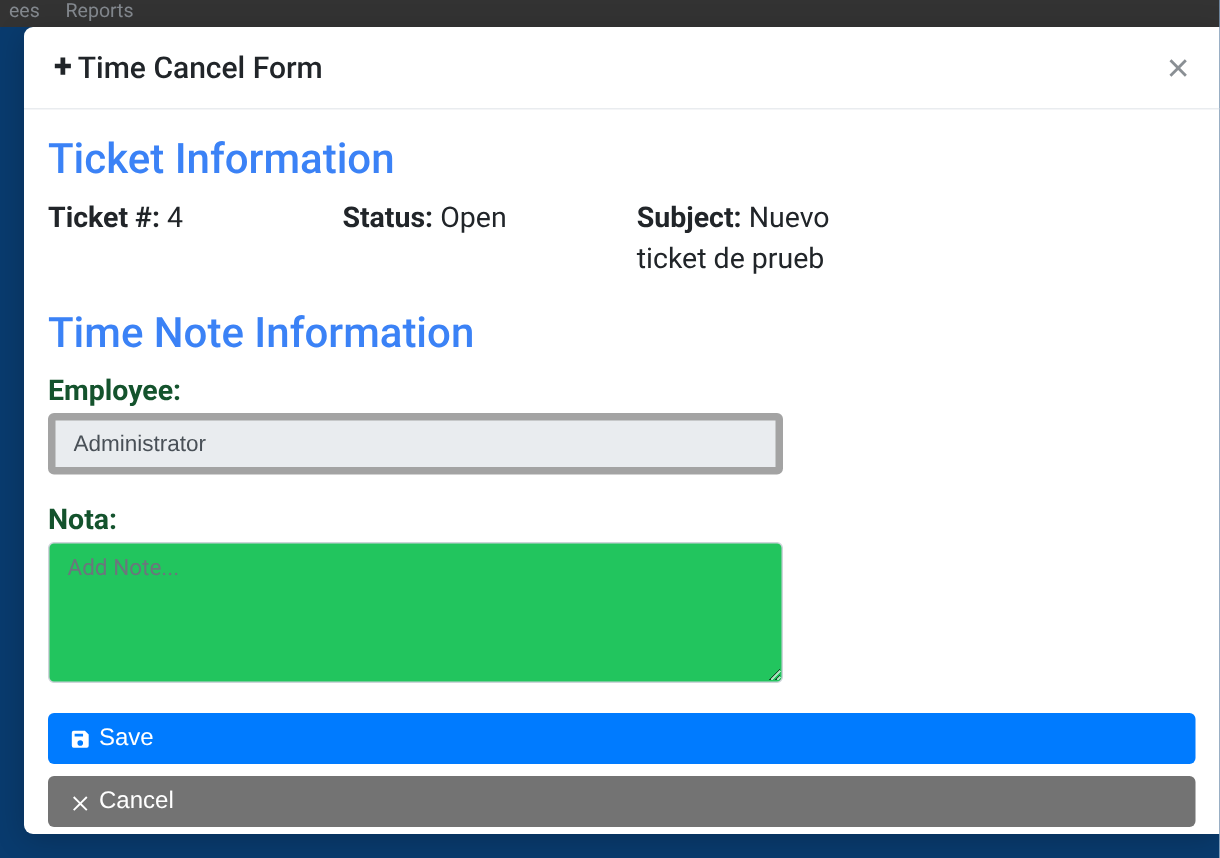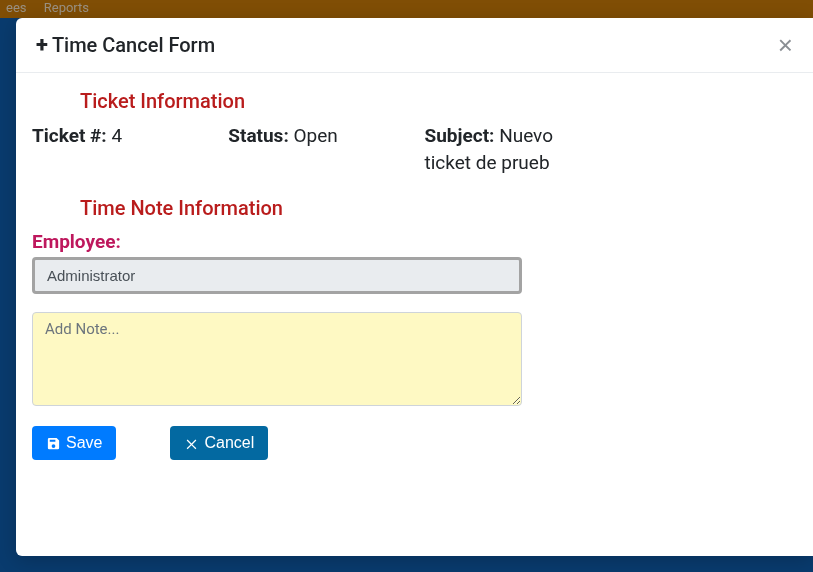--- a/index.html
+++ b/index.html
@@ -8,21 +8,21 @@
       background: #0c4a8a;
       width: 813px;
       height: 572px;
       overflow: hidden;
       position: relative;
     }
     .navbar-bg {
       position: absolute;
       top: 0; left: 0; right: 0;
       height: 18px;
-      background: #a16207;
+      background: #404040;
       color: #cfd8e3;
       font-size: 13px;
       padding-left: 6px;
     }
     .navbar-bg span { margin-right: 14px; opacity: 0.7; }
     .modal-backdrop {
       position: absolute;
       top: 0; left: 0; right: 0; bottom: 0;
       background: rgba(0,0,0,0.2);
     }
@@ -65,25 +65,24 @@
       color: #8a8f94;
       cursor: pointer;
       line-height: 1;
       padding: 0 4px;
     }
     .modal-body {
       padding: 16px 16px 20px 16px;
       overflow: auto;
     }
     h2 {
-      font-size: 20px;
+      font-size: 28px;
       font-weight: 500;
-      color: #b91c1c;
+      color: #3b82f6;
       margin-bottom: 10px;
-      margin-left: 48px;
     }
     .info-grid {
       display: grid;
       grid-template-columns: 1fr 1fr 1fr 1fr;
       row-gap: 16px;
       column-gap: 20px;
       margin-bottom: 20px;
     }
     .info-item {
       font-size: 19px;
@@ -92,65 +91,66 @@
     }
     .info-item .lbl {
       font-weight: 700;
     }
     .info-item .val {
       font-weight: 400;
     }
     .form-label {
       font-size: 19px;
       font-weight: 700;
-      color: #be185d;
+      color: #14532d;
       margin-bottom: 4px;
       display: block;
     }
     .form-input {
       width: 490px;
       padding: 7px 12px;
       font-size: 15px;
-      border: 3px solid #a3a3a3;
+      border: 5px solid #a3a3a3;
       border-radius: 4px;
       background: #e9ecef;
       color: #495057;
       margin-bottom: 18px;
     }
     .form-textarea {
       width: 490px;
       height: 94px;
       padding: 7px 12px;
       font-size: 15px;
       border: 1px solid #ced4da;
       border-radius: 4px;
-      background: #fef9c3;
+      background: #22c55e;
       color: #495057;
       resize: both;
       margin-bottom: 16px;
       font-family: inherit;
     }
     .form-textarea::placeholder { color: #6c757d; }
     .btn-row {
       display: flex;
       gap: 8px;
+      flex-direction: column;
     }
     .btn {
       border: none;
       border-radius: 4px;
       padding: 8px 14px;
       font-size: 16px;
       cursor: pointer;
       display: inline-flex;
       align-items: center;
       gap: 5px;
       color: #fff;
     }
     .btn-primary { background: #007bff; }
-    .btn-danger { background: #0369a1; margin-left: 46px; }
+    .btn-danger { background: #737373; }
     .btn svg { width: 15px; height: 15px; fill: currentColor; }
   </style>
 </head>
 <body>
 
 <div class="navbar-bg">
   <span>ees</span>
   <span>Reports</span>
 </div>
 
@@ -183,20 +183,21 @@
         <span class="lbl">Subject:</span>
         <span class="val">Nuevo ticket de prueb</span>
       </div>
     </div>
 
     <h2>Time Note Information</h2>
 
     <label class="form-label">Employee:</label>
     <input class="form-input" type="text" readonly="" value="Administrator" style="">
 
+    <label class="form-label">Nota:</label>
     <textarea class="form-textarea" placeholder="Add Note..." style=""></textarea>
 
     <div class="btn-row">
       <button class="btn btn-primary">
         <svg viewBox="0 0 24 24">
             <path d="M17 3H5a2 2 0 0 0-2 2v14a2 2 0 0 0 2 2h14a2 2 0 0 0 2-2V7l-4-4zM12 19a3 3 0 1 1 0-6 3 3 0 0 1 0 6zm3-10H6V6h9v3z"></path>
           </svg>
         <span>Save</span>
       </button>
       <button class="btn btn-danger">

